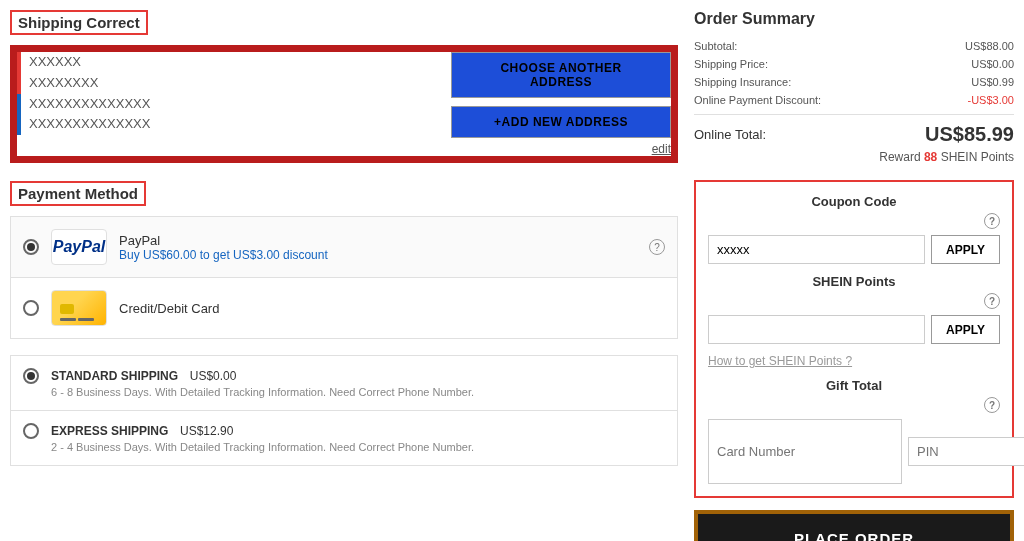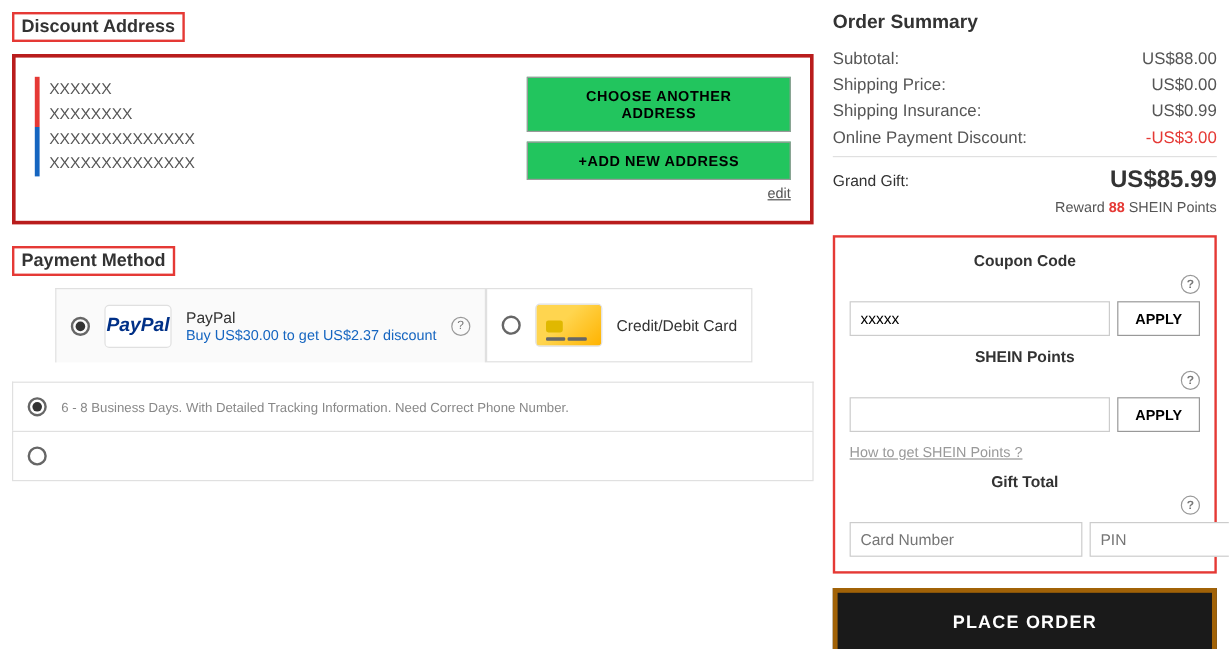--- a/index.html
+++ b/index.html
@@ -30,22 +30,22 @@
       font-size: 15px;
       font-weight: bold;
       color: #333;
       border: 2px solid #e53935;
       display: inline-block;
       padding: 2px 6px;
       margin-bottom: 10px;
     }
     
     .section-box {
-      border: 3px solid #b91c1c;
-      padding: 16px;
+      border: 7px solid #b91c1c;
+      padding: 0;
       margin-bottom: 2px;
     }
     
     
     .shipping-address-section {}
     
     .address-row {
       display: flex;
       justify-content: space-between;
       align-items: flex-start;
@@ -71,21 +71,21 @@
     
     .address-buttons {
       display: flex;
       flex-direction: column;
       gap: 8px;
       align-items: center;
     }
     
     .address-btn {
       border: 1px solid #999;
-      background: #22c55e;
+      background: #1d4ed8;
       padding: 8px 20px;
       font-size: 12px;
       font-weight: bold;
       cursor: pointer;
       width: 220px;
       text-align: center;
       letter-spacing: 0.5px;
     }
     
     .edit-link {
@@ -95,22 +95,22 @@
       cursor: pointer;
       text-align: right;
       margin-top: 4px;
     }
     
     
     .payment-section {}
     
     .payment-options {
       display: flex;
+      flex-direction: column;
       gap: 0;
-      margin-left: 36px;
     }
     
     .payment-option {
       display: flex;
       align-items: center;
       gap: 12px;
       padding: 12px;
       border: 1px solid #e0e0e0;
       border-bottom: none;
     }
@@ -274,21 +274,21 @@
       font-size: 16px;
       font-weight: bold;
       color: #333;
       margin-bottom: 12px;
     }
     
     .summary-row {
       display: flex;
       justify-content: space-between;
       margin-bottom: 6px;
-      font-size: 14px;
+      font-size: 11px;
       color: #555;
     }
     
     .summary-row .label {}
     .summary-row .value {}
     .summary-row .discount { color: #e53935; }
     
     .grand-total-row {
       display: flex;
       justify-content: space-between;
@@ -368,21 +368,21 @@
     
     .gift-card-row {
       display: flex;
       gap: 6px;
       align-items: center;
     }
     
     .gift-input {
       flex: 2;
       border: 1px solid #ccc;
-      padding: 6px 8px;
+      padding: 24px 8px;
       font-size: 13px;
       outline: none;
     }
     
     .pin-input {
       flex: 1;
       border: 1px solid #ccc;
       padding: 6px 8px;
       font-size: 13px;
       outline: none;
@@ -410,21 +410,21 @@
     }
   </style>
 </head>
 <body>
 
 <div class="page-wrapper">
 
   <div class="left-panel">
 
     <div class="shipping-address-section">
-      <div class="section-title">Discount Address</div>
+      <div class="section-title">Shipping Correct</div>
       <div class="section-box">
         <div class="address-row">
           <div class="address-left">
             <div class="address-bar"></div>
             <div class="address-text">
               <div>XXXXXX</div>
               <div>XXXXXXXX</div>
               <div>XXXXXXXXXXXXXX</div>
               <div>XXXXXXXXXXXXXX</div>
             </div>
@@ -442,21 +442,21 @@
       <div class="section-title">Payment Method</div>
       <div class="payment-options">
 
         <div class="payment-option selected">
           <div class="radio-btn checked"></div>
           <div class="paypal-logo">
             <span class="paypal-text">PayPal</span>
           </div>
           <div>
             <div class="paypal-label">PayPal</div>
-            <div class="paypal-promo">Buy US$30.00 to get US$2.37 discount</div>
+            <div class="paypal-promo">Buy US$60.00 to get US$3.00 discount</div>
           </div>
           <div class="help-icon">?</div>
         </div>
 
         <div class="payment-option">
           <div class="radio-btn"></div>
           <div class="card-logo">
             <div class="card-chip"></div>
             <div class="card-lines">
               <div class="card-line"></div>
@@ -468,26 +468,37 @@
 
       </div>
     </div>
 
     <div class="shipping-section">
       <div class="shipping-options">
 
         <div class="shipping-option">
           <div class="radio-btn checked"></div>
           <div class="shipping-info">
+            <div>
+              <span class="shipping-name">STANDARD SHIPPING</span>
+              <span class="shipping-price">US$0.00</span>
+            </div>
             <div class="shipping-desc">6 - 8 Business Days. With Detailed Tracking Information. Need Correct Phone Number.</div>
           </div>
         </div>
 
         <div class="shipping-option">
           <div class="radio-btn"></div>
+          <div class="shipping-info">
+            <div>
+              <span class="shipping-name">EXPRESS SHIPPING</span>
+              <span class="shipping-price">US$12.90</span>
+            </div>
+            <div class="shipping-desc">2 - 4 Business Days. With Detailed Tracking Information. Need Correct Phone Number.</div>
+          </div>
         </div>
 
       </div>
     </div>
 
   </div>
 
   <div class="right-panel">
 
     <div class="order-summary">
@@ -506,21 +517,21 @@
         <span class="value">US$0.99</span>
       </div>
       <div class="summary-row">
         <span class="label">Online Payment Discount:</span>
         <span class="value discount">-US$3.00</span>
       </div>
 
       <hr class="divider">
 
       <div class="grand-total-row">
-        <span>Grand Gift:</span>
+        <span>Online Total:</span>
         <span class="grand-total-value">US$85.99</span>
       </div>
       <div class="reward-text">
         <span>Reward</span>
         <span class="reward-num">88</span>
         <span> SHEIN Points</span>
       </div>
 
       <div class="promo-section">
 

